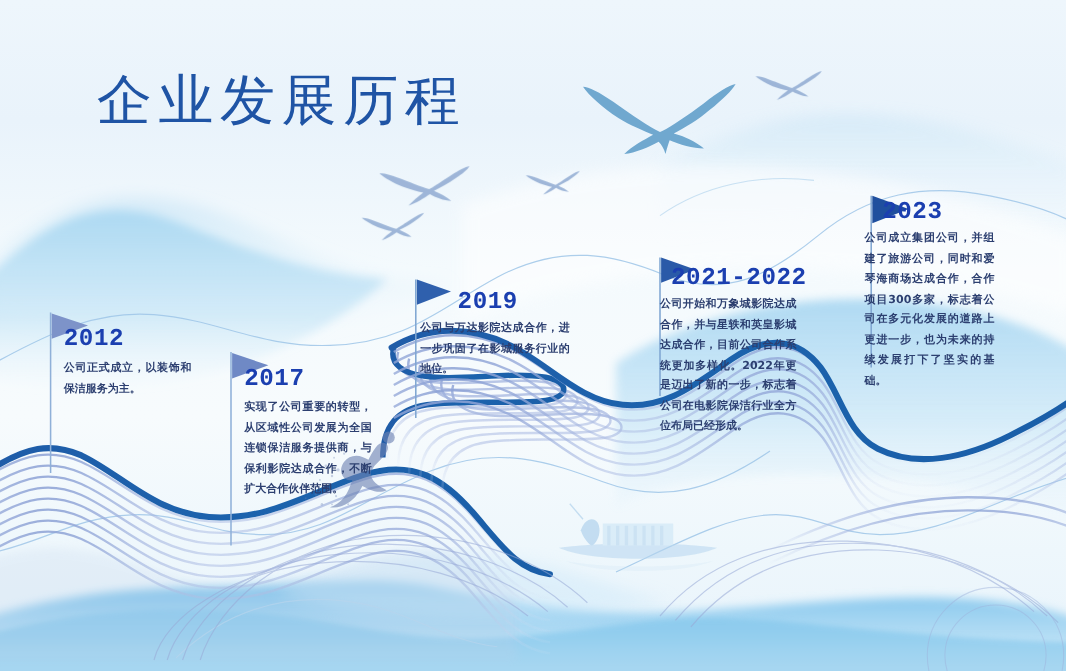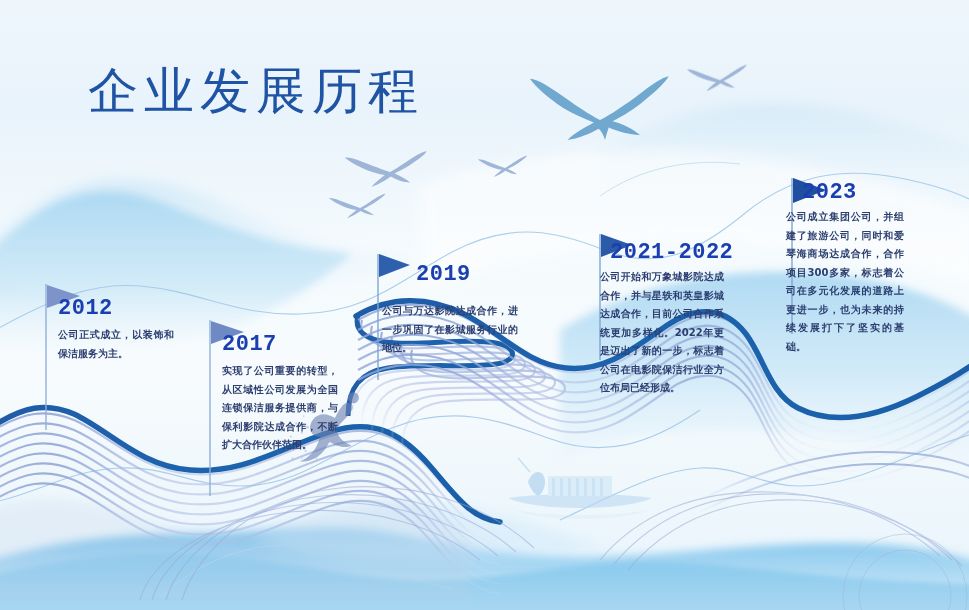--- a/index.html
+++ b/index.html
@@ -43,21 +43,21 @@
   #ms-2012{left:40px;top:282px;}
   #ms-2012 .myear{left:18px;top:14px;text-align:center;}
   #ms-2012 .mtext{left:18px;top:44px;width:116px;}
 
   #ms-2015{left:204px;top:318px;}
   #ms-2015 .myear{left:18px;top:14px;}
   #ms-2015 .mtext{left:18px;top:44px;width:116px;}
 
   #ms-2019{left:372px;top:252px;}
   #ms-2019 .myear{left:20px;top:10px;margin-left:24px;}
-  #ms-2019 .mtext{left:10px;top:50px;width:136px;}
+  #ms-2019 .mtext{left:10px;top:38px;width:136px;}
 
   #ms-2021{left:594px;top:232px;}
   #ms-2021 .myear{left:16px;top:8px;}
   #ms-2021 .mtext{left:6px;top:36px;width:124px;}
 
   #ms-2023{left:786px;top:176px;}
   #ms-2023 .myear{left:16px;top:4px;}
   #ms-2023 .mtext{left:0px;top:32px;width:118px;}
 </style>
 </head>

